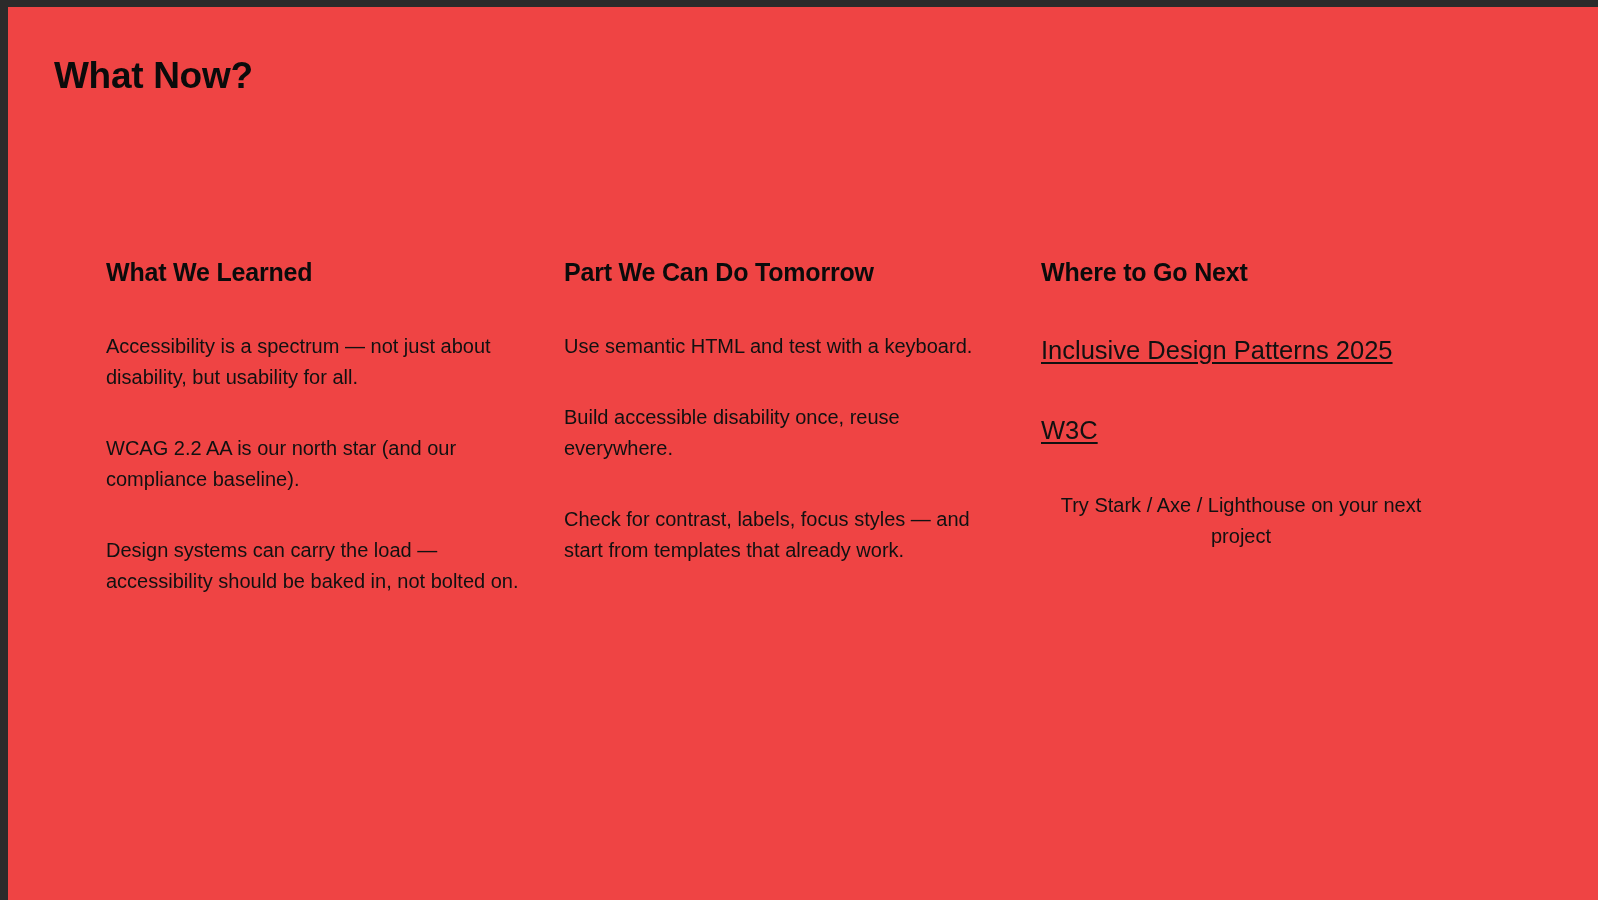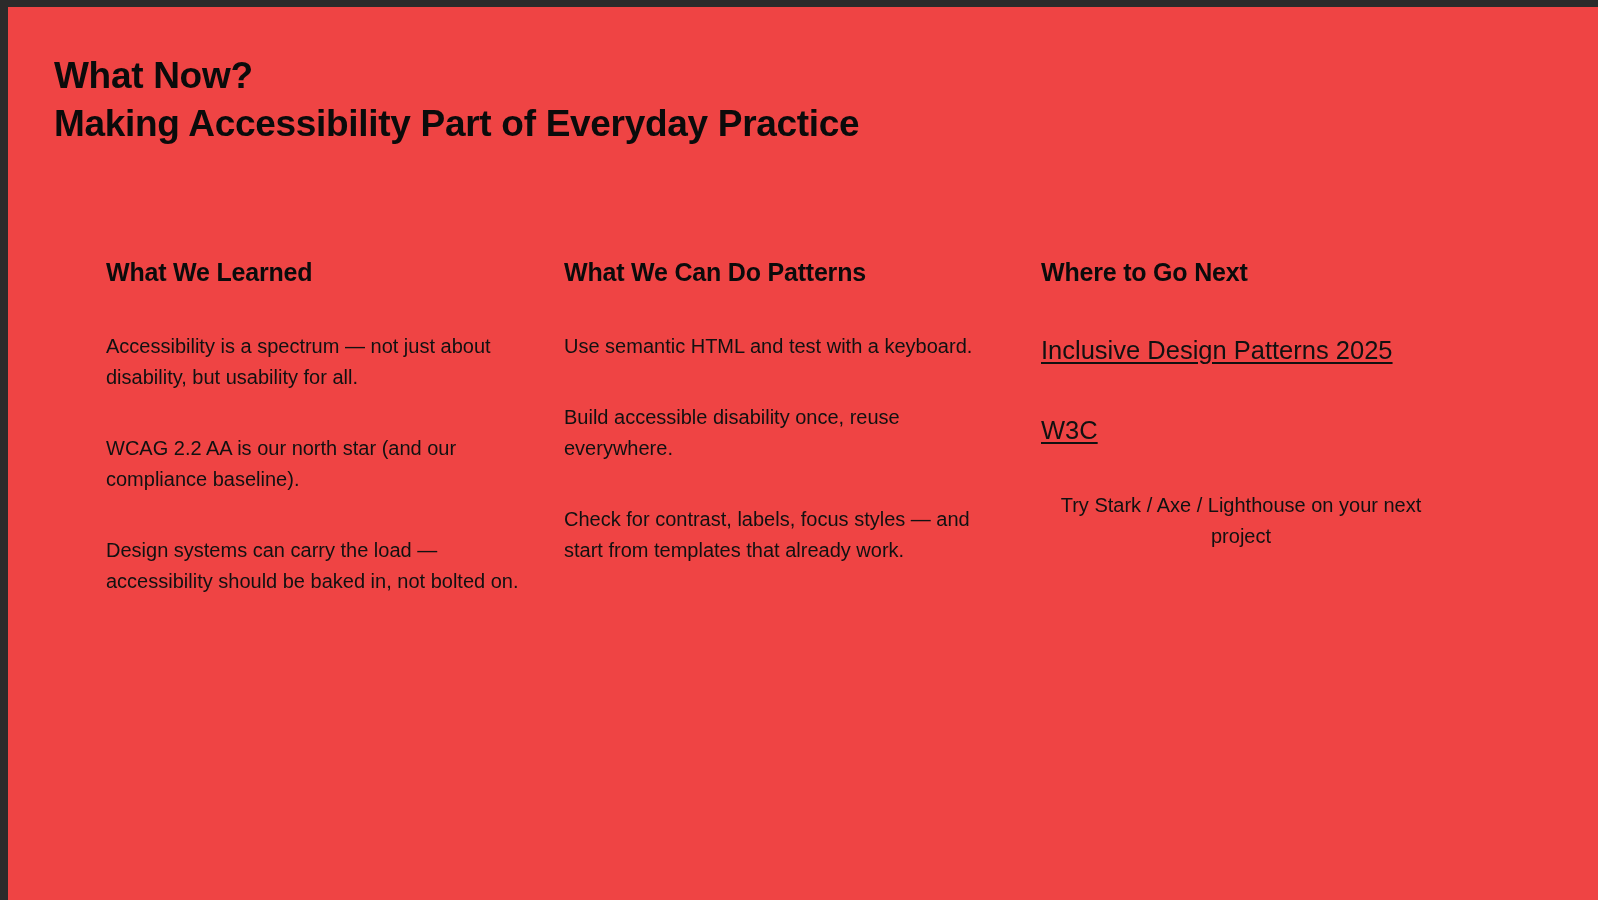--- a/index.html
+++ b/index.html
@@ -98,34 +98,33 @@
 </head>
 <body>
 
 <div class="slide">
 
   <div class="top-bar"></div>
   <div class="left-edge"></div>
 
   <div class="title-block">
     <div class="title-line">What Now?</div>
-    <div class="title-line">Making Accessibility Part of Everyday Practice</div>
   </div>
 
   <div class="columns">
 
     <div class="column col-1">
       <div class="col-heading">What We Learned</div>
       <p class="para">Accessibility is a spectrum — not just about disability, but usability for all.</p>
       <p class="para">WCAG 2.2 AA is our north star (and our compliance baseline).</p>
       <p class="para">Design systems can carry the load — accessibility should be baked in, not bolted on.</p>
     </div>
 
     <div class="column col-2">
-      <div class="col-heading">What We Can Do Patterns</div>
+      <div class="col-heading">Part We Can Do Tomorrow</div>
       <p class="para">Use semantic HTML and test with a keyboard.</p>
       <p class="para">Build accessible disability once, reuse everywhere.</p>
       <p class="para">Check for contrast, labels, focus styles — and start from templates that already work.</p>
     </div>
 
     <div class="column col-3">
       <div class="col-heading">Where to Go Next</div>
       <p class="link-block"><span class="link">Inclusive Design Patterns 2025</span></p>
       <p class="link-block"><span class="link">W3C</span></p>
       <p class="para">Try Stark / Axe / Lighthouse on your next project</p>

